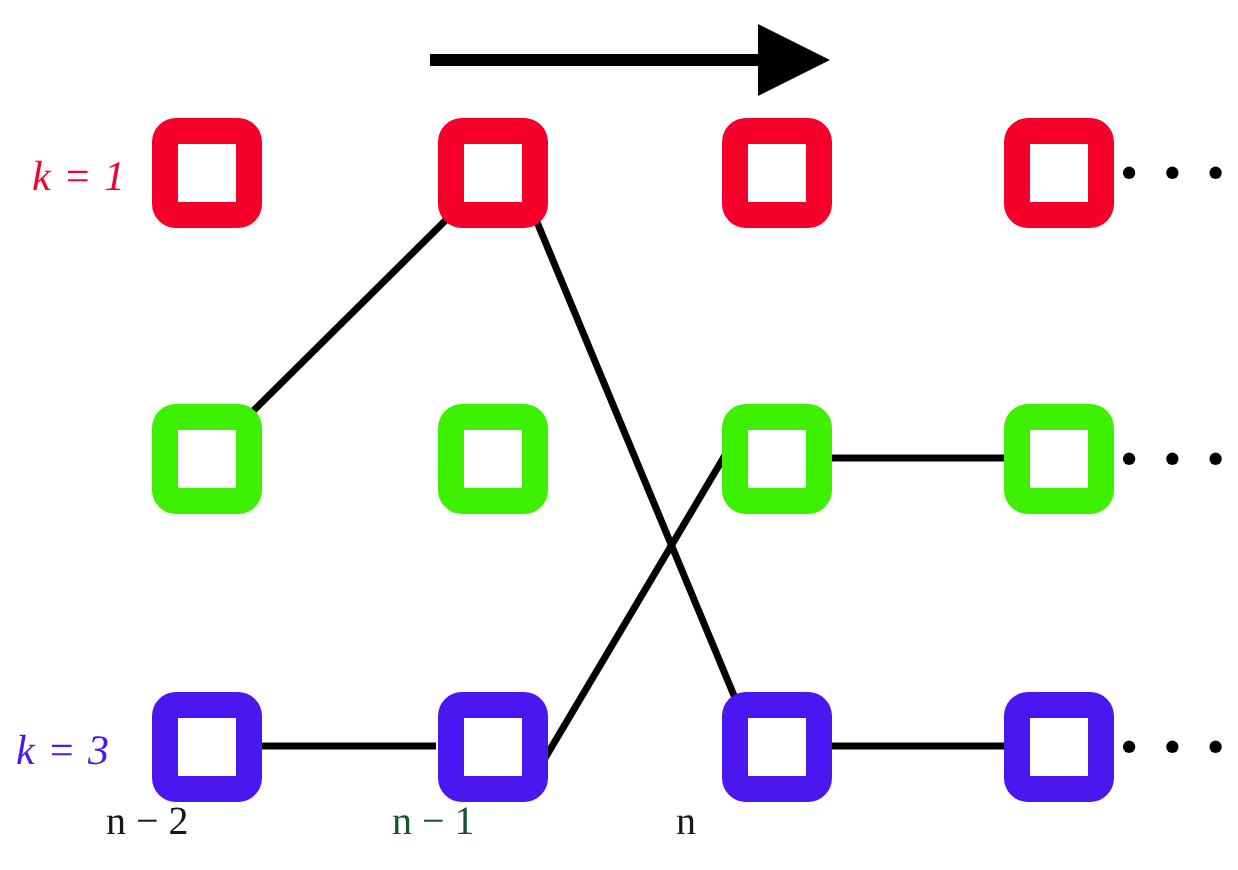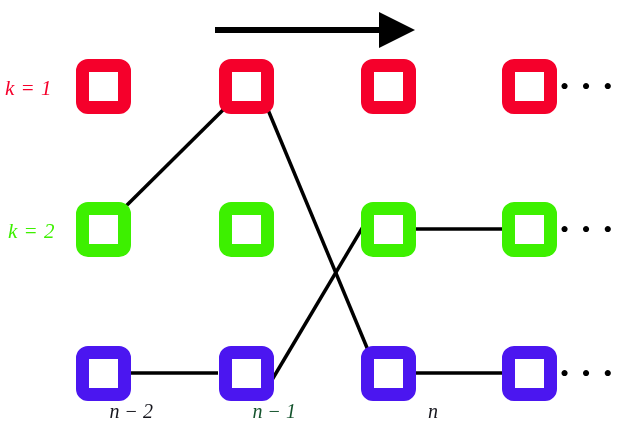--- a/index.html
+++ b/index.html
@@ -36,26 +36,25 @@
   .row-label {
     position: absolute;
     font-style: italic;
     font-size: 21px;
     font-family: "Liberation Serif", "DejaVu Serif", serif;
     white-space: nowrap;
     letter-spacing: 0.5px;
   }
   .col-label {
     position: absolute;
-    font-style: italic;
     font-size: 20px;
     color: #16161d;
     font-family: "Liberation Serif", "DejaVu Serif", serif;
     white-space: nowrap;
-    text-align: right;
+    text-align: left;
   }
   .ellipsis {
     position: absolute;
     font-size: 26px;
     line-height: 1;
     color: #000000;
     letter-spacing: 3px;
     font-family: "Liberation Serif", "DejaVu Serif", serif;
     white-space: nowrap;
   }
@@ -77,22 +76,22 @@
     <g id="edge-group">
         <line x1="122" y1="210" x2="228" y2="105" stroke="#000000" stroke-width="3.5" stroke-linecap="butt"></line>
         <line x1="266" y1="105" x2="370" y2="355" stroke="#000000" stroke-width="3.5" stroke-linecap="butt"></line>
         <line x1="266" y1="390" x2="370" y2="215" stroke="#000000" stroke-width="3.5" stroke-linecap="butt"></line>
         <line x1="131" y1="373" x2="218" y2="373" stroke="#000000" stroke-width="3.5" stroke-linecap="butt"></line>
         <line x1="416" y1="229" x2="502" y2="229" stroke="#000000" stroke-width="3.5" stroke-linecap="butt"></line>
         <line x1="416" y1="373" x2="502" y2="373" stroke="#000000" stroke-width="3.5" stroke-linecap="butt"></line>
       </g>
   </svg>
 
-  <div class="row-label" style="left: 5px; top: 76px; color: rgb(245, 0, 43);">k = 1</div>
-  <div class="row-label" style="left: 8px; top: 219px; color: rgb(61, 240, 0);">k = 2</div>
+  <div class="row-label" style="left: 16px; top: 76px; color: rgb(245, 0, 43);">k = 1</div>
+  <div class="row-label" style="left: 8px; top: 363px; color: rgb(75, 22, 240);">k = 3</div>
 
   <div class="node" style="left: 75.5px; top: 58.5px; border-color: rgb(245, 0, 43);"></div>
   <div class="node" style="left: 218.5px; top: 58.5px; border-color: rgb(245, 0, 43);"></div>
   <div class="node" style="left: 360.5px; top: 58.5px; border-color: rgb(245, 0, 43);"></div>
   <div class="node" style="left: 501.5px; top: 58.5px; border-color: rgb(245, 0, 43);"></div>
 
   <div class="node" style="left: 75.5px; top: 201.5px; border-color: rgb(61, 240, 0);"></div>
   <div class="node" style="left: 218.5px; top: 201.5px; border-color: rgb(61, 240, 0);"></div>
   <div class="node" style="left: 360.5px; top: 201.5px; border-color: rgb(61, 240, 0);"></div>
   <div class="node" style="left: 501.5px; top: 201.5px; border-color: rgb(61, 240, 0);"></div>

